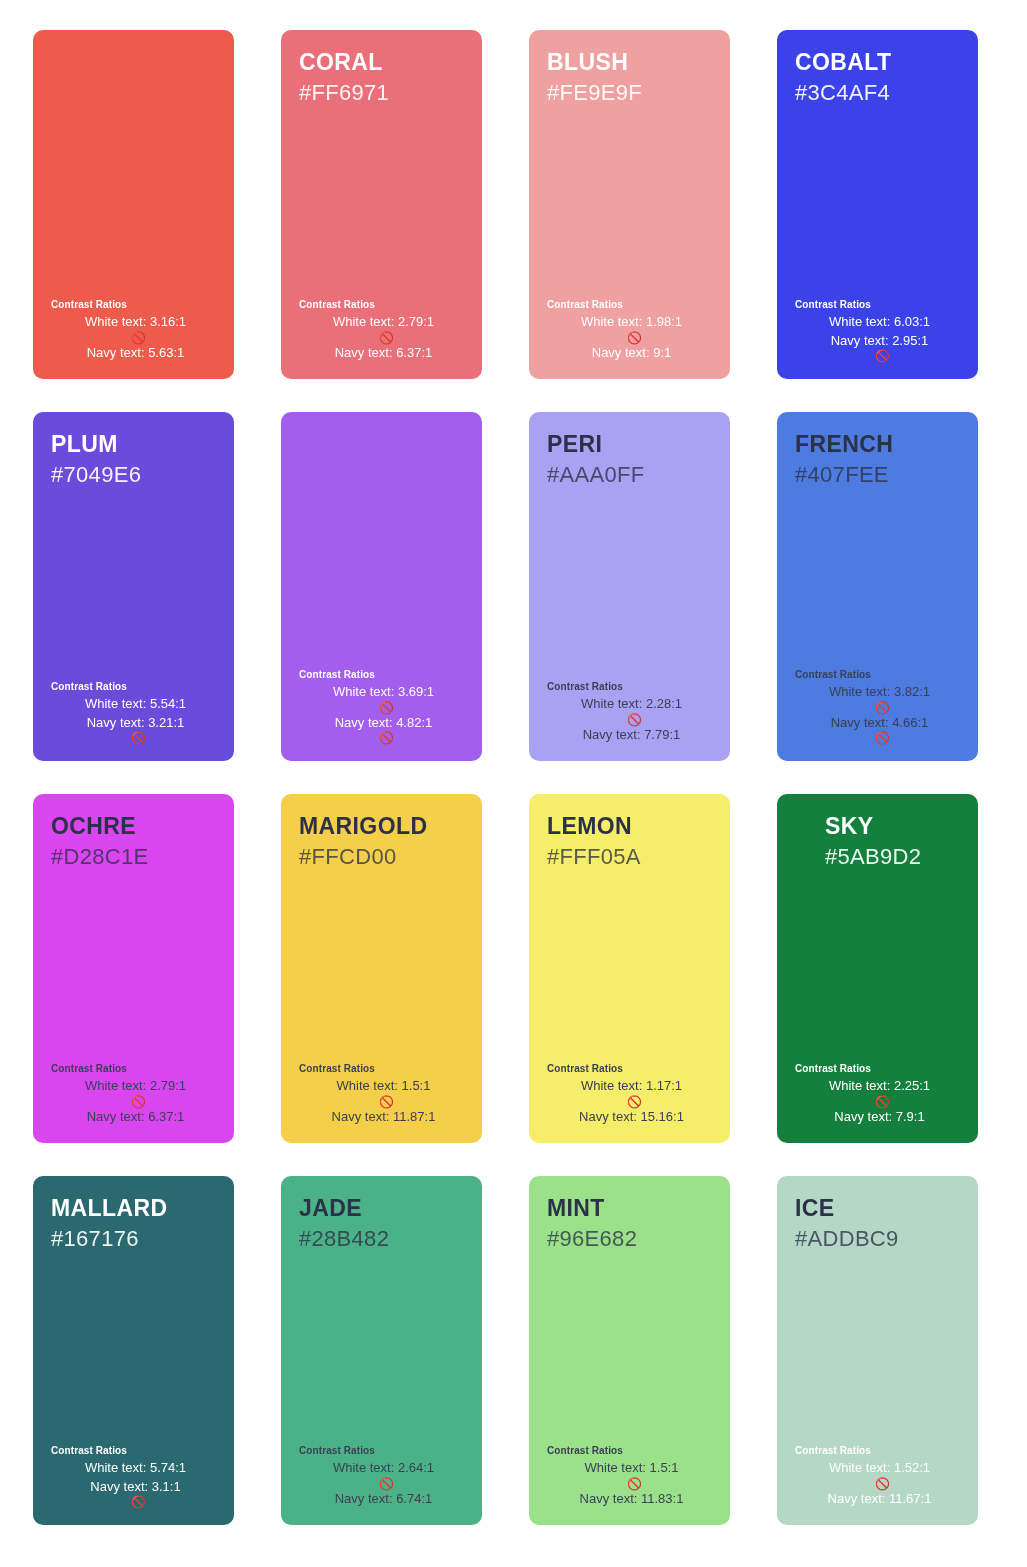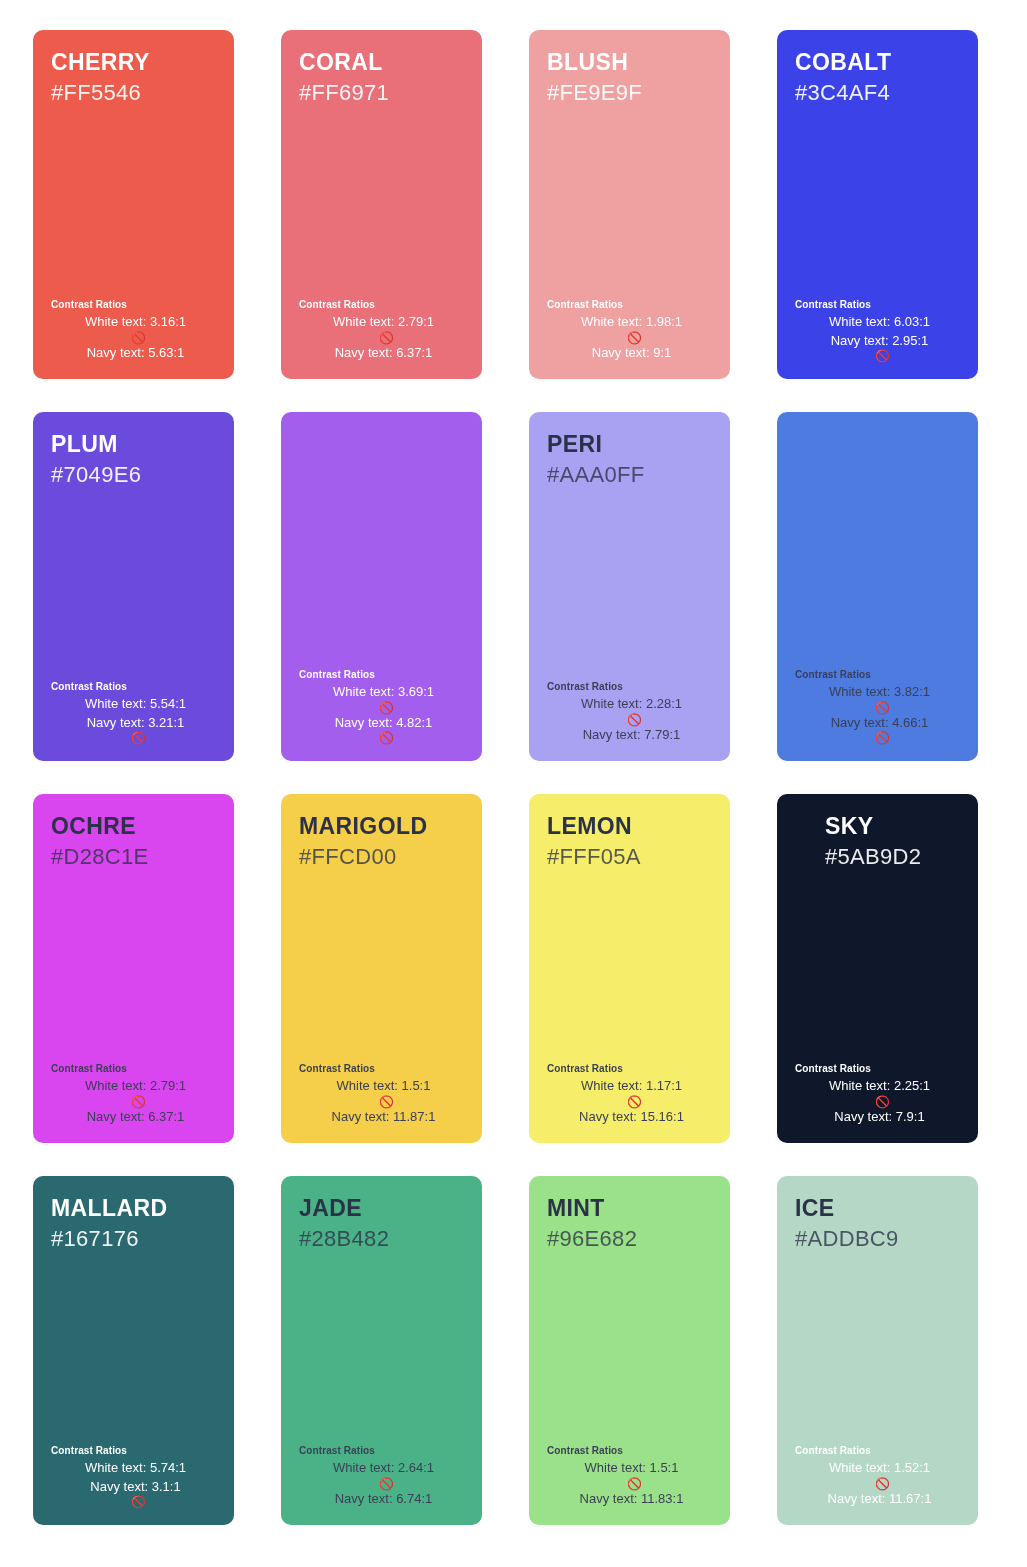--- a/index.html
+++ b/index.html
@@ -96,24 +96,20 @@
     line-height: 1;
     position: relative;
     top: 0px;
   }
 </style>
 </head>
 <body>
 
 <div class="palette-grid">
     <div class="swatch-card" style="background: rgb(236, 91, 75);">
-      <div class="swatch-head" style="color: rgb(255, 255, 255);">
-        <span class="swatch-name" style="color: rgb(255, 255, 255);">CHERRY</span>
-        <span class="swatch-hex" style="color: rgba(255, 255, 255, 0.92);">#FF5546</span>
-      </div>
       <div class="contrast-block" style="color: rgb(255, 255, 255);">
         <span class="contrast-title">Contrast Ratios</span>
         <div class="contrast-row">
           <span class="ratio-label">White text: 3.16:1</span>
           <span class="fail-icon">🚫</span>
         </div>
         <div class="contrast-row">
           <span class="ratio-label">Navy text: 5.63:1</span>
         </div>
       </div>
@@ -205,20 +201,24 @@
         <div class="contrast-row">
           <span class="ratio-label">White text: 2.28:1</span>
           <span class="fail-icon">🚫</span>
         </div>
         <div class="contrast-row">
           <span class="ratio-label">Navy text: 7.79:1</span>
         </div>
       </div>
     </div>
     <div class="swatch-card" style="background: rgb(77, 123, 224);">
+      <div class="swatch-head" style="color: rgb(43, 49, 71);">
+        <span class="swatch-name" style="color: rgb(43, 49, 71);">FRENCH</span>
+        <span class="swatch-hex" style="color: rgba(43, 49, 71, 0.78);">#407FEE</span>
+      </div>
       <div class="contrast-block" style="color: rgb(58, 63, 85);">
         <span class="contrast-title">Contrast Ratios</span>
         <div class="contrast-row">
           <span class="ratio-label">White text: 3.82:1</span>
           <span class="fail-icon">🚫</span>
         </div>
         <div class="contrast-row">
           <span class="ratio-label">Navy text: 4.66:1</span>
           <span class="fail-icon">🚫</span>
         </div>
@@ -265,21 +265,21 @@
         <span class="contrast-title">Contrast Ratios</span>
         <div class="contrast-row">
           <span class="ratio-label">White text: 1.17:1</span>
           <span class="fail-icon">🚫</span>
         </div>
         <div class="contrast-row">
           <span class="ratio-label">Navy text: 15.16:1</span>
         </div>
       </div>
     </div>
-    <div class="swatch-card" style="background: #0f172a; padding-left: 48px;">
+    <div class="swatch-card" style="background: #15803d; padding-left: 48px;">
       <div class="swatch-head" style="color: rgb(255, 255, 255);">
         <span class="swatch-name" style="color: rgb(255, 255, 255);">SKY</span>
         <span class="swatch-hex" style="color: rgba(255, 255, 255, 0.92);">#5AB9D2</span>
       </div>
       <div class="contrast-block" style="color: rgb(255, 255, 255);">
         <span class="contrast-title">Contrast Ratios</span>
         <div class="contrast-row">
           <span class="ratio-label">White text: 2.25:1</span>
           <span class="fail-icon">🚫</span>
         </div>

